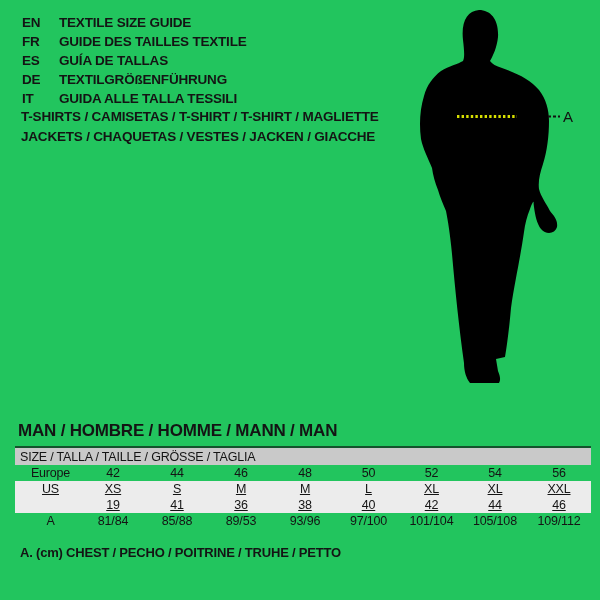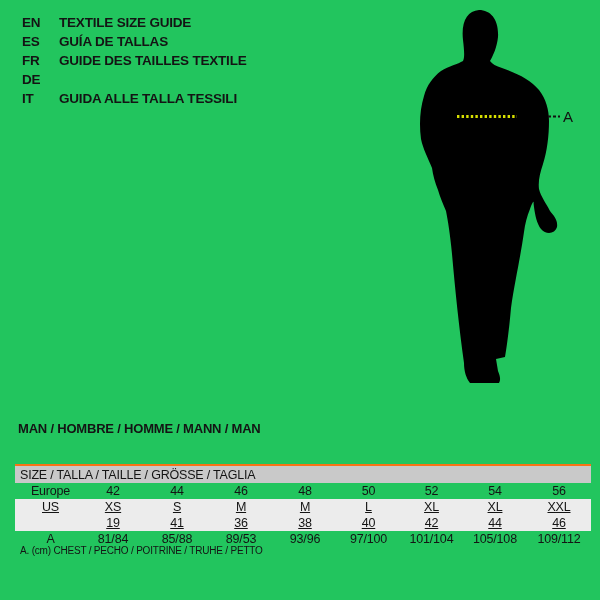--- a/index.html
+++ b/index.html
@@ -12,61 +12,66 @@
   .lang-row{display:flex;height:19px;align-items:center;
     font-weight:bold;font-size:13.5px;letter-spacing:-0.2px;}
   .lang-code{width:37px;flex:0 0 37px;}
   
   .cats{position:absolute;left:21px;top:107px;font-weight:bold;
     font-size:13.5px;line-height:20px;letter-spacing:-0.2px;white-space:nowrap;}
   
   .figure-wrap{position:absolute;left:405px;top:5px;width:190px;height:385px;}
   
   .section-title{position:absolute;left:18px;top:421px;font-weight:bold;
-    font-size:13px;letter-spacing:-0.2px;}
+    font-size:17px;letter-spacing:-0.2px;}
   
-  table.size-table{position:absolute;left:15px;top:464px;width:576px;
-    border-collapse:collapse;border-spacing:0;border-top:2px solid #f97316;
+  table.size-table{position:absolute;left:15px;top:446px;width:576px;
+    border-collapse:collapse;border-spacing:0;border-top:2px solid #14532d;
     font-size:12.5px;letter-spacing:-0.2px;}
   table.size-table th{background:#c9c9c9;font-weight:normal;text-align:left;
     height:17px;padding:0 0 0 5px;}
   table.size-table td{height:16px;padding:0;text-align:center;font-weight:normal;}
   table.size-table td.rowlabel{text-align:center;padding-left:5px;}
   tr.shaded{background:#ececec;text-decoration:underline;}
   
-  .footnote{position:absolute;left:20px;top:545px;font-weight:normal;
-    font-size:10px;letter-spacing:-0.2px;}
+  .footnote{position:absolute;left:20px;top:545px;font-weight:bold;
+    font-size:13px;letter-spacing:-0.2px;}
 </style>
 </head>
 <body>
 
 <div class="canvas">
 
   <div class="langs">
     <div class="lang-row">
       <span class="lang-code">EN</span>
       <span>TEXTILE SIZE GUIDE</span>
     </div>
     <div class="lang-row">
+      <span class="lang-code">FR</span>
+      <span>GUIDE DES TAILLES TEXTILE</span>
+    </div>
+    <div class="lang-row">
       <span class="lang-code">ES</span>
       <span>GUÍA DE TALLAS</span>
     </div>
     <div class="lang-row">
-      <span class="lang-code">FR</span>
-      <span>GUIDE DES TAILLES TEXTILE</span>
-    </div>
-    <div class="lang-row">
       <span class="lang-code">DE</span>
+      <span>TEXTILGRÖßENFÜHRUNG</span>
     </div>
     <div class="lang-row">
       <span class="lang-code">IT</span>
       <span>GUIDA ALLE TALLA TESSILI</span>
     </div>
   </div>
 
+  <div class="cats">
+    <div>T-SHIRTS / CAMISETAS / T-SHIRT / T-SHIRT / MAGLIETTE</div>
+    <div>JACKETS / CHAQUETAS / VESTES / JACKEN / GIACCHE</div>
+  </div>
 
   <div class="figure-wrap">
     <svg width="190" height="385" viewBox="405 5 190 385" xmlns="http://www.w3.org/2000/svg">
       <path fill="#000000" d="
         M 463 40
         C 461 22, 467 11, 479 10
         C 491 10, 499 20, 498 37
         C 497 47, 493 56, 490 61
         C 492 64, 496 66, 502 68
         C 517 73, 531 80, 539 90

